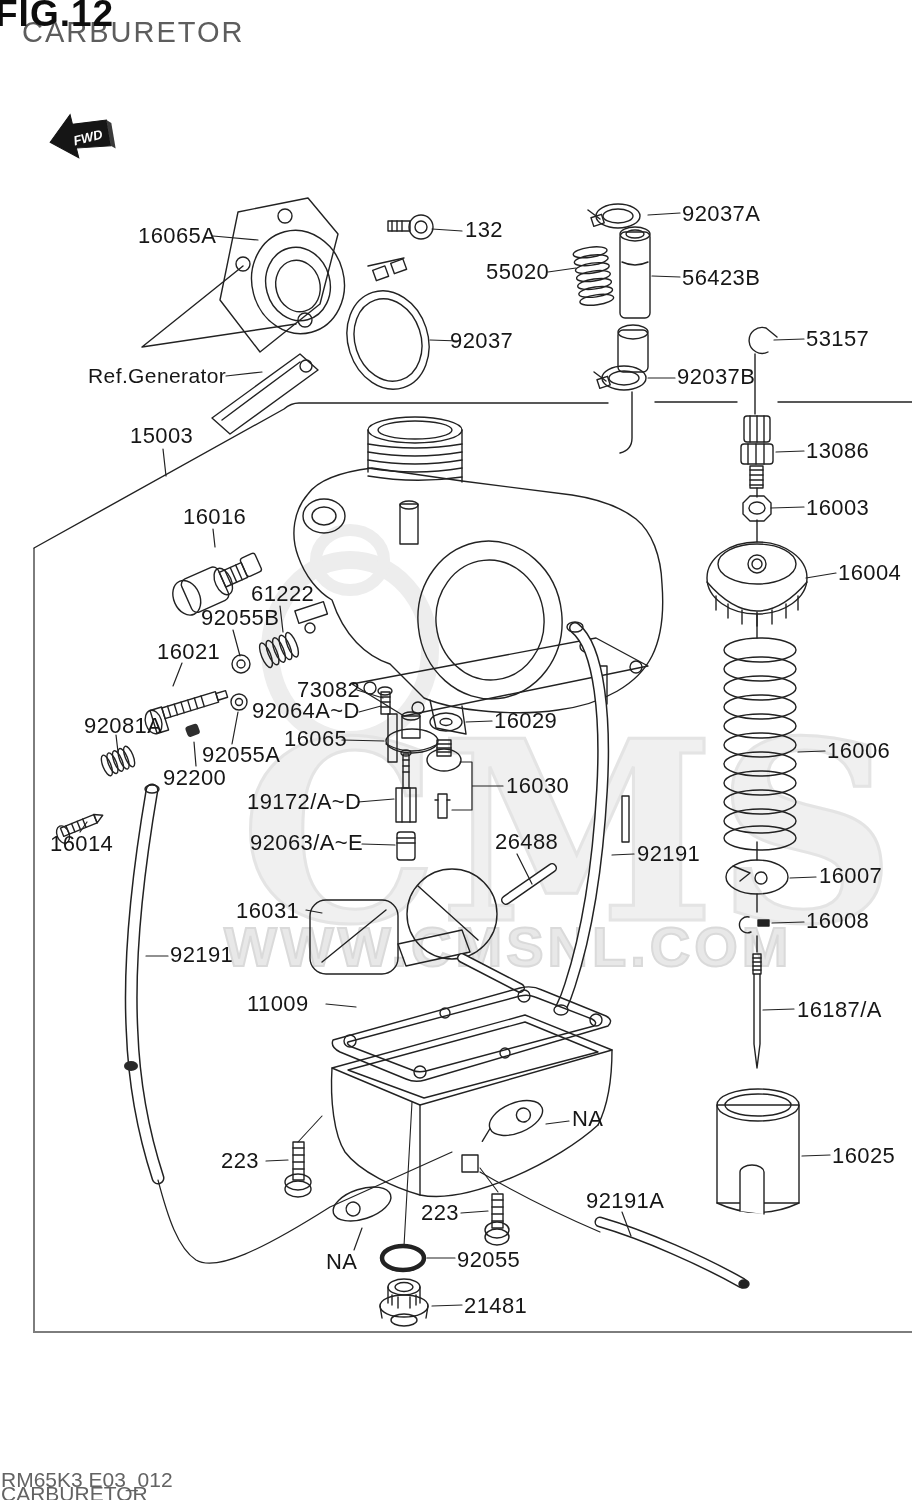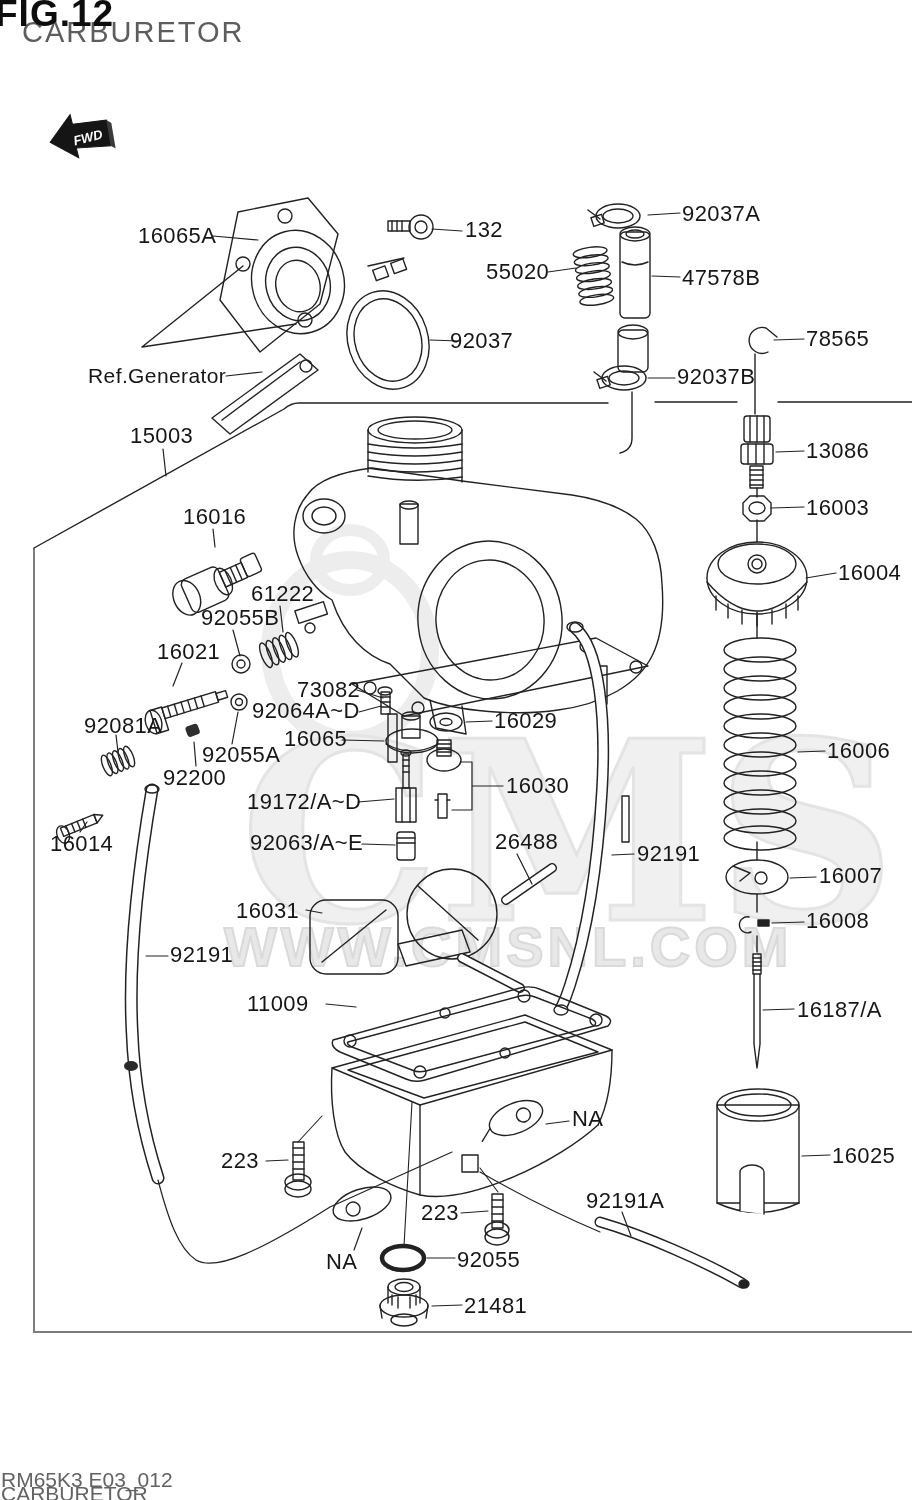--- a/index.html
+++ b/index.html
@@ -418,22 +418,22 @@
 
   <div id="fig-label">FIG.12</div>
   <div id="fig-title">CARBURETOR</div>
 
   <div class="plbl" style="left:138px;top:225px">16065A</div>
   <div class="plbl" style="left:465px;top:219px">132</div>
   <div class="plbl" style="left:450px;top:330px">92037</div>
   <div class="plbl small" style="left:88px;top:365px">Ref.Generator</div>
   <div class="plbl" style="left:486px;top:261px">55020</div>
   <div class="plbl" style="left:682px;top:203px">92037A</div>
-  <div class="plbl" style="left:682px;top:267px">47578B</div>
-  <div class="plbl" style="left:806px;top:328px">78565</div>
+  <div class="plbl" style="left:682px;top:267px">56423B</div>
+  <div class="plbl" style="left:806px;top:328px">53157</div>
   <div class="plbl" style="left:677px;top:366px">92037B</div>
   <div class="plbl" style="left:130px;top:425px">15003</div>
   <div class="plbl" style="left:806px;top:440px">13086</div>
   <div class="plbl" style="left:806px;top:497px">16003</div>
   <div class="plbl" style="left:838px;top:562px">16004</div>
   <div class="plbl" style="left:183px;top:506px">16016</div>
   <div class="plbl" style="left:251px;top:583px">61222</div>
   <div class="plbl" style="left:201px;top:607px">92055B</div>
   <div class="plbl" style="left:157px;top:641px">16021</div>
   <div class="plbl" style="left:827px;top:740px">16006</div>

